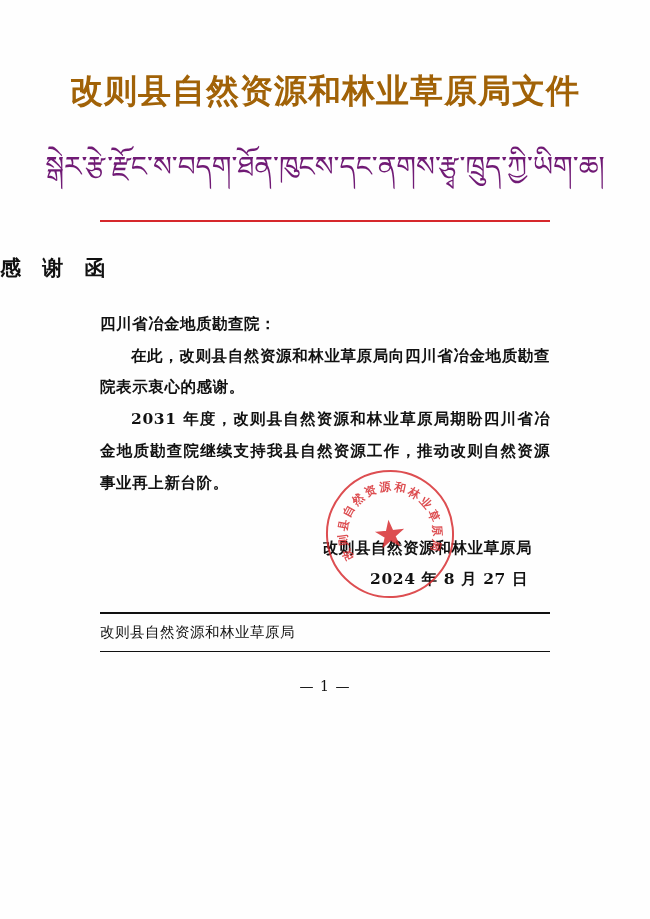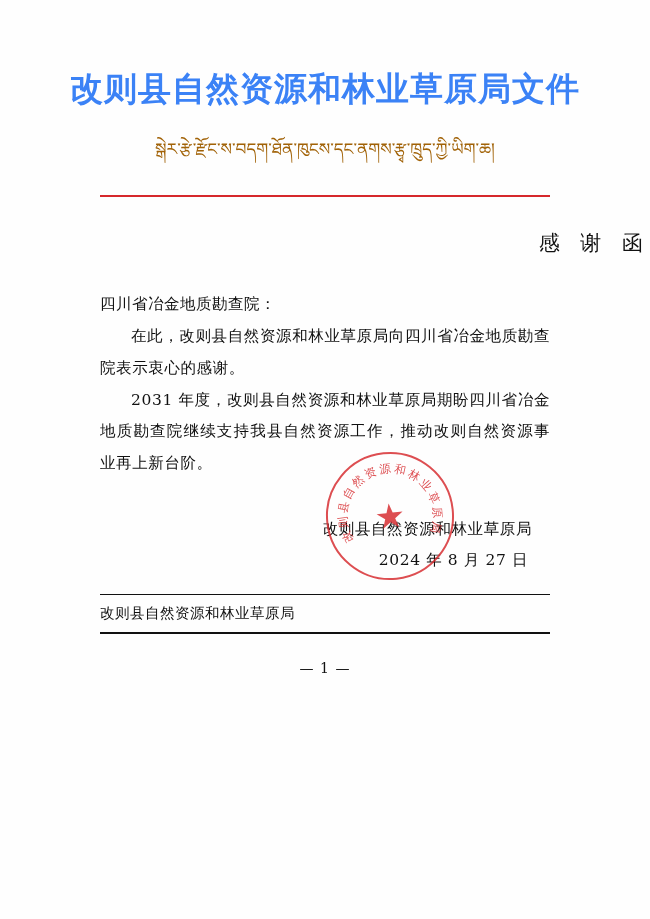--- a/index.html
+++ b/index.html
@@ -21,54 +21,55 @@
     box-sizing: border-box;
     padding: 0;
     position: relative;
     background: #fefefe;
   }
   .masthead {
     text-align: center;
     padding-top: 72px;
   }
   .masthead-title {
-    color: #3b82f6;
+    color: #a16207;
     font-size: 33px;
     font-weight: bold;
     letter-spacing: 1px;
-    font-family: Liberation Mono, monospace;
+    font-family: Liberation Serif, serif;
     line-height: 1.2;
   }
   .masthead-tibetan {
-    color: #a16207;
-    font-size: 17px;
-    margin-top: 26px;
+    color: #701a75;
+    font-size: 28px;
+    margin-top: 35px;
     letter-spacing: 0px;
     font-family: "DejaVu Sans", sans-serif;
     line-height: 1.4;
   }
   .red-rule {
     width: 450px;
     height: 2px;
     background: #d6282c;
     margin: 34px auto 0 auto;
   }
   .doc-title {
-    text-align: right;
+    text-align: left;
     font-size: 21px;
-    font-weight: normal;
+    font-weight: bold;
     letter-spacing: 7px;
     margin-top: 32px;
     color: #111;
     font-family: "DejaVu Serif", "Liberation Serif", serif;
   }
   .body-wrap {
     width: 450px;
-    margin: 8px auto;
+    margin: 2px auto;
     padding-top: 24px;
+    font-weight: bold;
   }
   .recipient {
     font-size: 15.5px;
     line-height: 2.05;
     letter-spacing: 0.5px;
   }
   .para {
     font-size: 15.5px;
     line-height: 2.05;
     letter-spacing: 0.6px;

